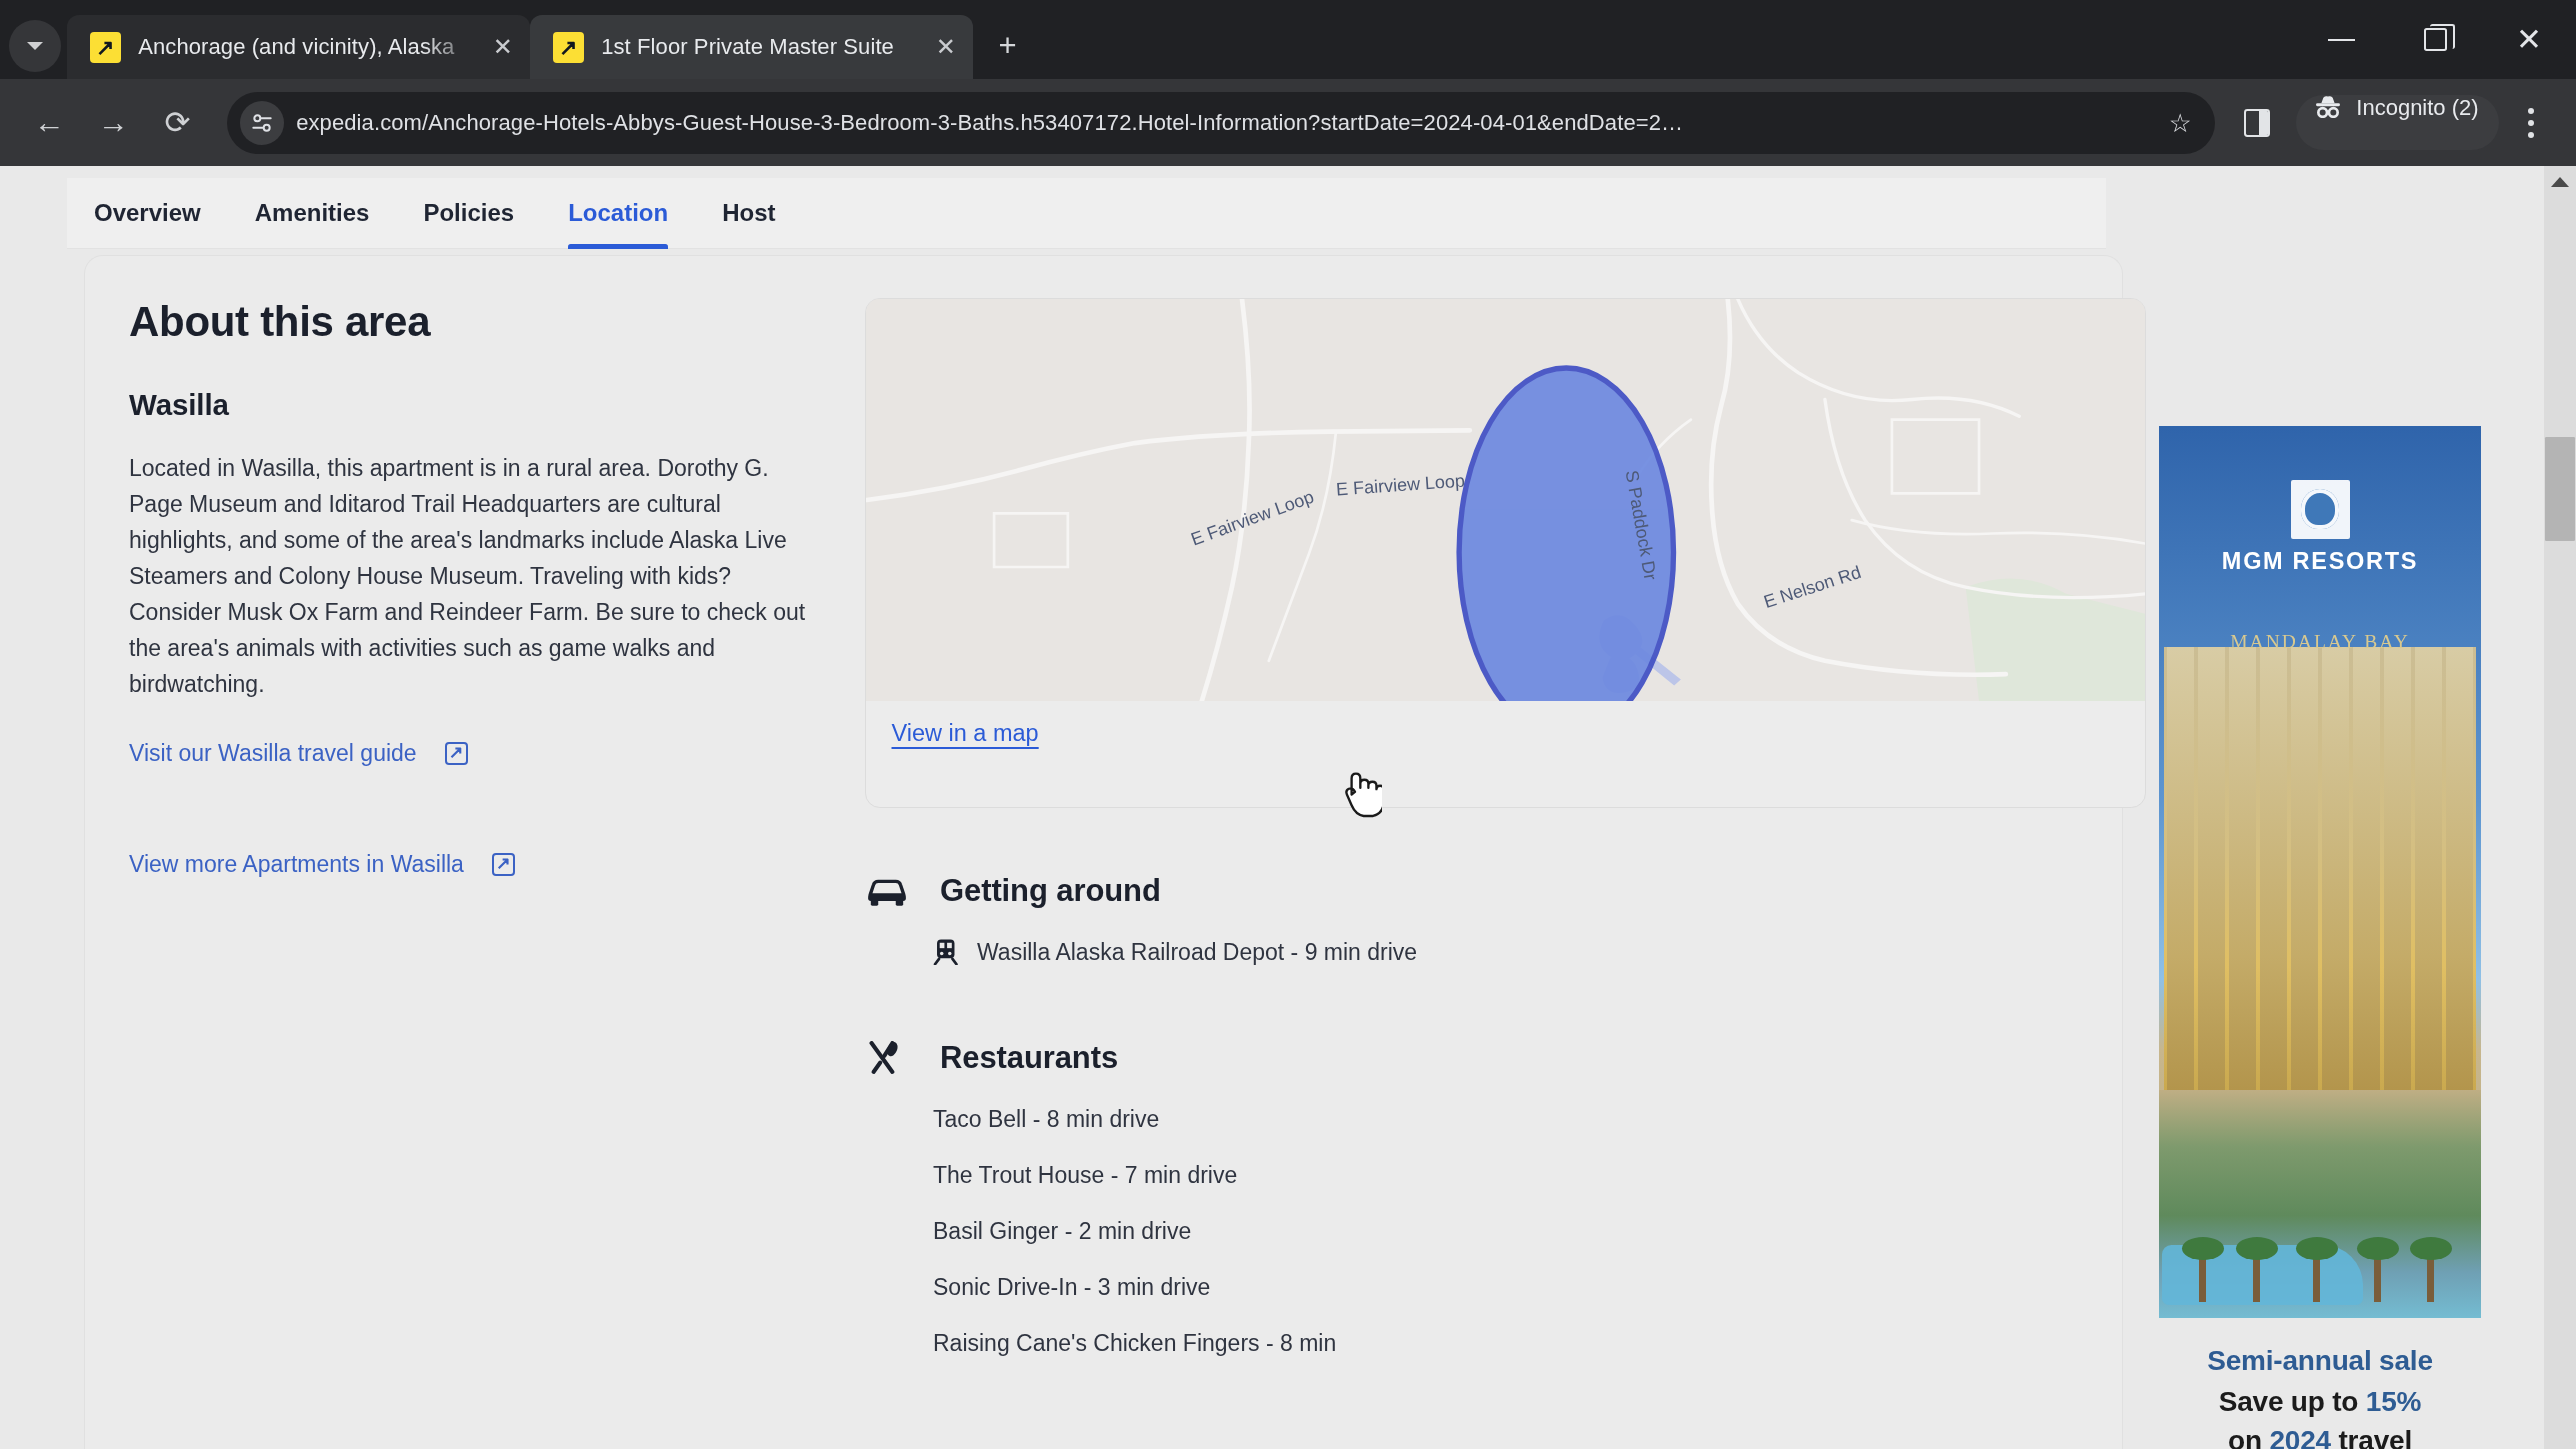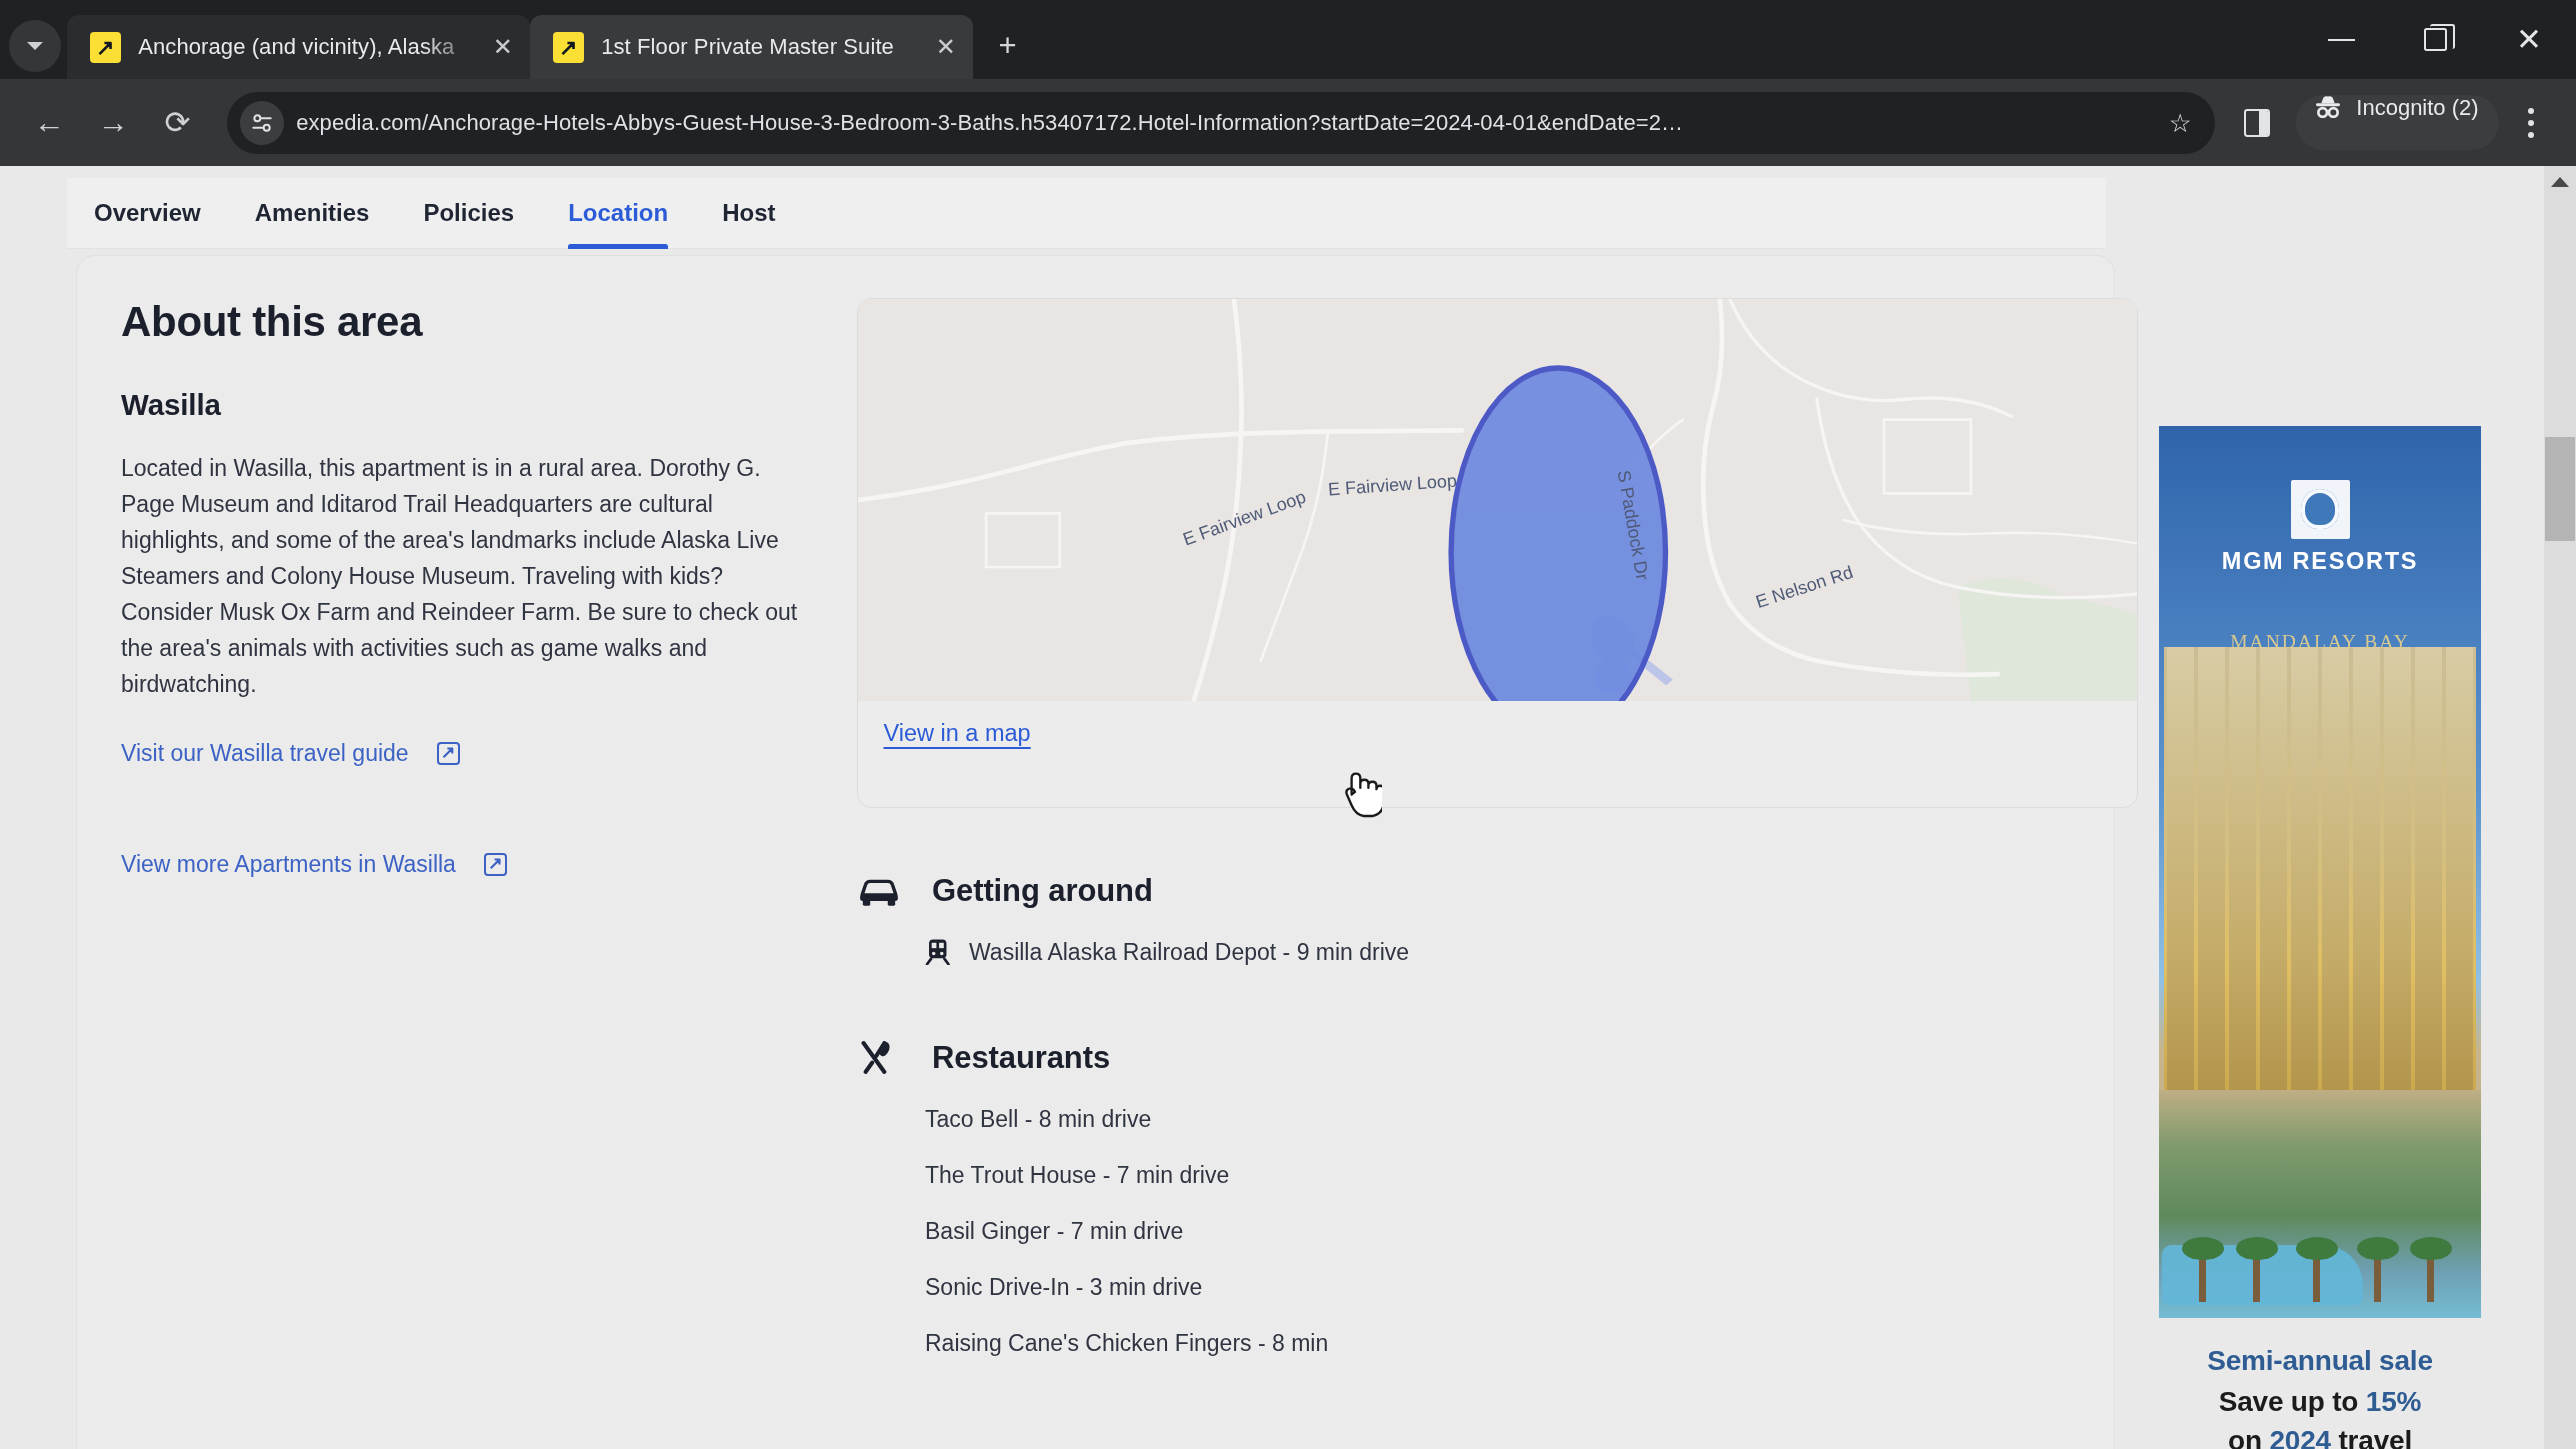--- a/index.html
+++ b/index.html
@@ -108,21 +108,21 @@
     position: relative; height: 71px; display: flex; align-items: center;
     padding: 0 27px; color: #1f2533; font-size: 24px; font-weight: 700;
   }
   .navtab.active { color: #2b5bd7; }
   .navtab.active::after {
     content: ""; position: absolute; left: 27px; right: 27px; bottom: 0; height: 4.7px;
     background: #2b5bd7; border-radius: 2.7px 2.7px 0 0;
   }
 
   .content-card {
-    position: absolute; left: 76px; top: 89px; width: 2039px; height: 1194px;
+    position: absolute; left: 84px; top: 89px; width: 2039px; height: 1194px;
     background: #ebebeb; border-radius: 19px 19px 0 0;
     border: 0.7px solid #e0e0e0; border-bottom: none;
   }
 
   .leftcol { position: absolute; left: 44px; top: 42px; width: 678px; }
   h1.about { font-size: 42px; font-weight: 700; color: #1b202c; letter-spacing: -0.3px; }
   h2.city  { font-size: 29.5px; font-weight: 600; color: #1b202c; margin-top: 42px; letter-spacing: -0.1px; }
   p.blurb  { font-size: 23px; line-height: 36px; color: #2f3440; margin-top: 28px; }
 
   .extlink {
@@ -413,21 +413,21 @@
             <span class="sect-title">Restaurants</span>
           </div>
           <div class="sect-list">
             <div class="sect-item plain">
                 <span>Taco Bell - 8 min drive</span>
               </div>
             <div class="sect-item plain">
                 <span>The Trout House - 7 min drive</span>
               </div>
             <div class="sect-item plain">
-                <span>Basil Ginger - 7 min drive</span>
+                <span>Basil Ginger - 2 min drive</span>
               </div>
             <div class="sect-item plain">
                 <span>Sonic Drive-In - 3 min drive</span>
               </div>
             <div class="sect-item plain">
                 <span>Raising Cane's Chicken Fingers - 8 min</span>
               </div>
           </div>
         </div>
 

